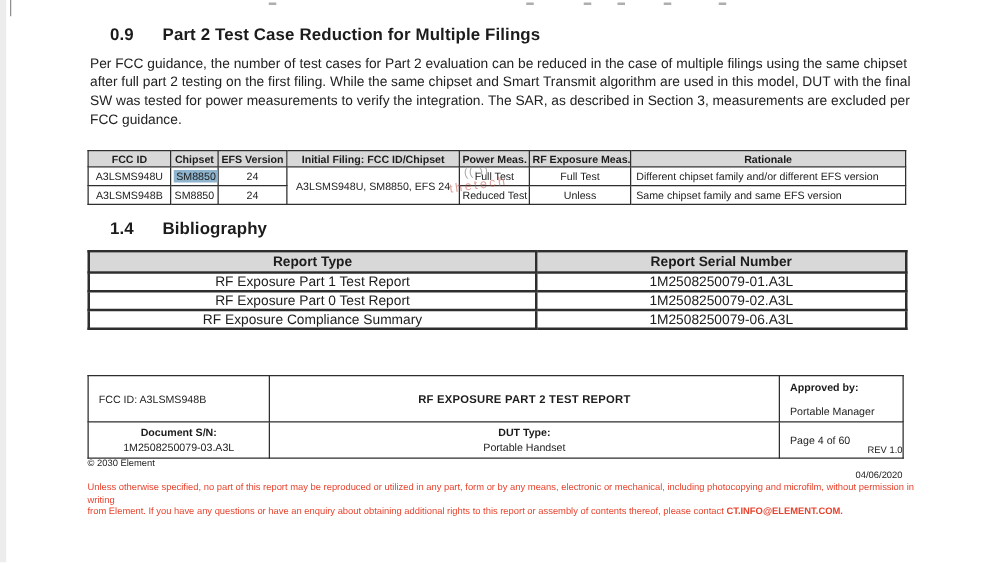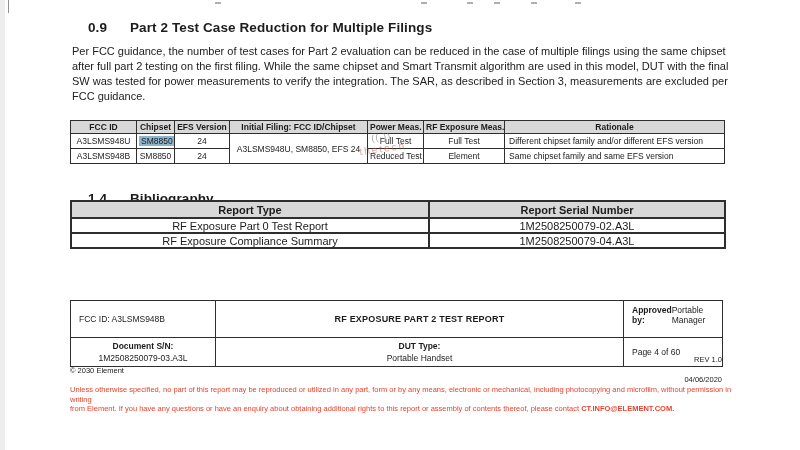--- a/index.html
+++ b/index.html
@@ -15,21 +15,21 @@
 
   
   .edge-strip { position:absolute; left:0; top:0; width:5px; height:450px; background:#ededed; }
   .corner-line { position:absolute; left:8px; top:0; width:1px; height:13px; background:#8f8f8f; }
   .top-dash { position:absolute; top:2px; width:6px; height:2px; background:#6b6b6b; opacity:.55; }
 
   
   .sec-heading { position:absolute; left:88px; font-size:13.5px; font-weight:bold; letter-spacing:.1px; white-space:nowrap; }
   .sec-heading .num { display:inline-block; width:42px; }
   .h13 { top:20px; }
-  .h14 { top:191px; }
+  .h14 { top:175px; }
 
   .para {
     position:absolute; left:72px; top:44px; width:676px;
     font-size:11px; line-height:15px; color:#222;
   }
 
   table { border-collapse:collapse; table-layout:fixed; }
   td, th { overflow:hidden;margin-left:16px; }
 
   
@@ -65,21 +65,21 @@
   .tbl-titleblock { position:absolute; left:70px; top:300px; }
   .tbl-titleblock table { width:652px; font-size:8.5px; }
   .tbl-titleblock td { border:1.5px solid #2e2e2e; vertical-align:middle; padding:2px 8px; }
   .tb-r1 td { height:37px; }
   .tb-r2 td { height:27px; }
   .tb-fccid { font-weight:normal; }
   .tb-center { text-align:center; font-weight:bold; font-size:9px; letter-spacing:.2px; }
   .tb-stack { line-height:12px;text-align:center; }
   .tb-label { font-weight:bold; display:block; }
   .tb-value { display:block; }
-  .tb-approved { display:flex; flex-direction:row; justify-content:space-between; height:31px; padding:1px 0; }
+  .tb-approved { display:flex; flex-direction:column; justify-content:space-between; height:31px; padding:1px 0; }
 
   .meta-copy { position:absolute; left:70px; top:366px; font-size:7.5px; color:#222; }
   .meta-rev  { position:absolute; right:78px; top:355px; font-size:7.5px; color:#222; text-align:center;padding-left:36px; }
   .meta-date { position:absolute; right:78px; top:375px; font-size:7.5px; color:#222; text-align:right; }
 
   .disclaimer {
     position:absolute; left:70px; top:385px; width:662px;
     font-size:7.5px; line-height:9.5px; color:#e8432e;
   }
   .disclaimer b { font-weight:bold; }
@@ -131,21 +131,21 @@
         <td rowspan="2">A3LSMS948U, SM8850, EFS 24</td>
         <td>Full Test</td>
         <td>Full Test</td>
         <td class="rationale">Different chipset family and/or different EFS version</td>
       </tr>
       <tr>
         <td>A3LSMS948B</td>
         <td>SM8850</td>
         <td>24</td>
         <td>Reduced Test</td>
-        <td>Element</td>
+        <td>Unless</td>
         <td class="rationale">Same chipset family and same EFS version</td>
       </tr>
     </tbody>
       </table>
   </div>
 
   <div class="watermark">
     <span class="wm-icon">((·))</span>
     <span class="wm-text">thetech</span>
   </div>
@@ -159,26 +159,30 @@
       <colgroup>
           <col style="width:358px">
           <col style="width:296px">
         </colgroup>
       <tbody>
           <tr>
         <th>Report Type</th>
         <th>Report Serial Number</th>
       </tr>
       <tr>
+        <td>RF Exposure Part 1 Test Report</td>
+        <td>1M2508250079-01.A3L</td>
+      </tr>
+      <tr>
         <td>RF Exposure Part 0 Test Report</td>
         <td>1M2508250079-02.A3L</td>
       </tr>
       <tr>
         <td>RF Exposure Compliance Summary</td>
-        <td>1M2508250079-04.A3L</td>
+        <td>1M2508250079-06.A3L</td>
       </tr>
     </tbody>
       </table>
   </div>
 
   <div class="tbl-titleblock">
     <table>
       <colgroup>
           <col style="width:145px">
           <col style="width:408px">

